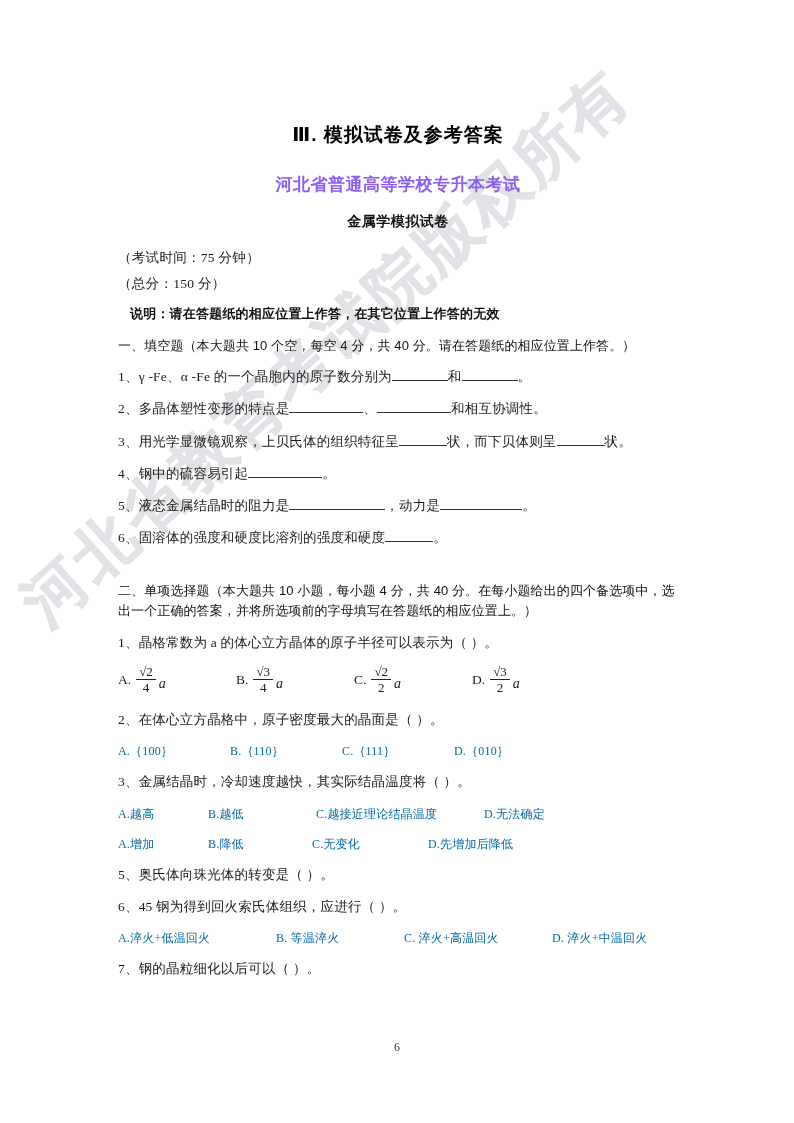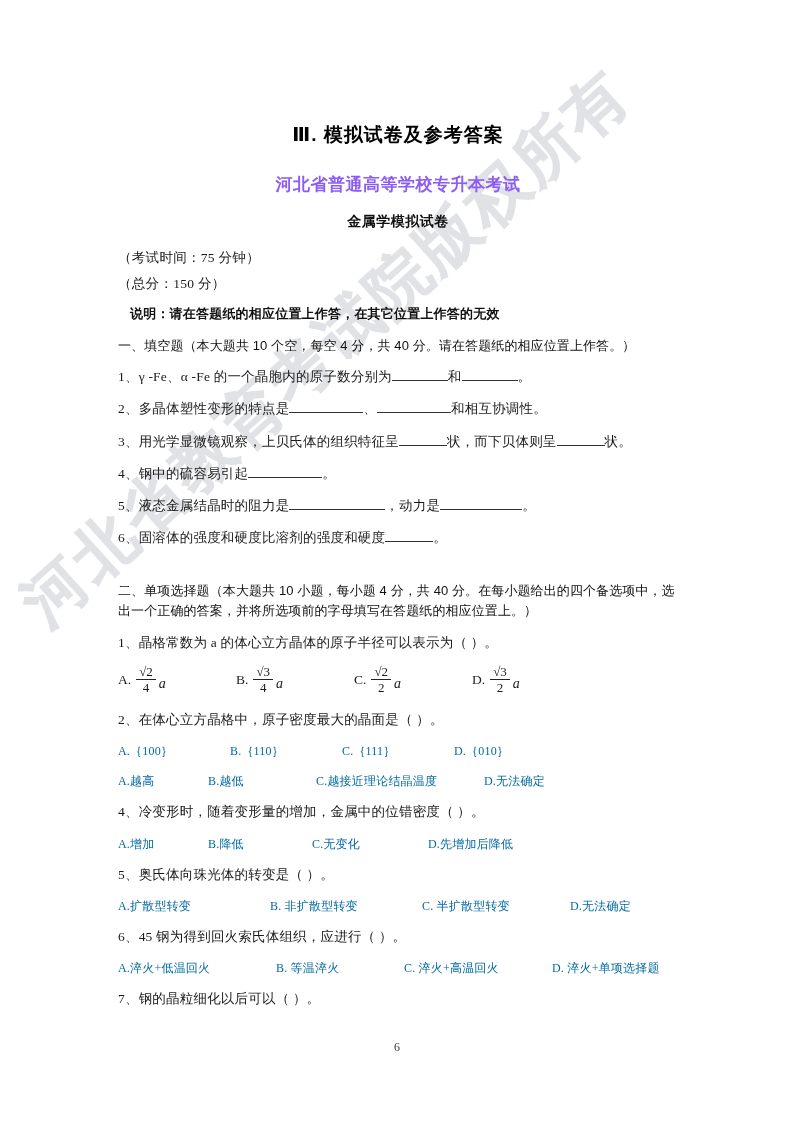--- a/index.html
+++ b/index.html
@@ -277,37 +277,34 @@
         </span>
         <span class="avar">a</span>
       </div>
     </div>
 
     <p class="q-line">2、在体心立方晶格中，原子密度最大的晶面是（    ）。</p>
     <p class="opt-line">
       <span class="opt" style="width:112px">A.｛100｝</span><span class="opt" style="width:112px">B.｛110｝</span><span class="opt" style="width:112px">C.｛111｝</span><span class="opt">D.｛010｝</span>
     </p>
 
+    <p class="q-line">3、金属结晶时，冷却速度越快，其实际结晶温度将（    ）。</p>
     <p class="opt-line">
       <span class="opt" style="width:90px">A.越高</span><span class="opt" style="width:108px">B.越低</span><span class="opt" style="width:168px">C.越接近理论结晶温度</span><span class="opt">D.无法确定</span>
     </p>
 
-    <p class="q-line">4、冷变形时，随着变形量的增加，金属中的位错密度（    ）。</p>
     <p class="opt-line">
       <span class="opt" style="width:90px">A.增加</span><span class="opt" style="width:104px">B.降低</span><span class="opt" style="width:116px">C.无变化</span><span class="opt">D.先增加后降低</span>
     </p>
 
     <p class="q-line">5、奥氏体向珠光体的转变是（    ）。</p>
-    <p class="opt-line">
-      <span class="opt" style="width:152px">A.扩散型转变</span><span class="opt" style="width:152px">B. 非扩散型转变</span><span class="opt" style="width:148px">C. 半扩散型转变</span><span class="opt">D.无法确定</span>
-    </p>
 
     <p class="q-line">6、45 钢为得到回火索氏体组织，应进行（    ）。</p>
     <p class="opt-line">
-      <span class="opt" style="width:158px">A.淬火+低温回火</span><span class="opt" style="width:128px">B. 等温淬火</span><span class="opt" style="width:148px">C. 淬火+高温回火</span><span class="opt">D. 淬火+单项选择题</span>
+      <span class="opt" style="width:158px">A.淬火+低温回火</span><span class="opt" style="width:128px">B. 等温淬火</span><span class="opt" style="width:148px">C. 淬火+高温回火</span><span class="opt">D. 淬火+中温回火</span>
     </p>
 
     <p class="q-line">7、钢的晶粒细化以后可以（    ）。</p>
 
   </div>
 
   <div class="page-number">6</div>
 </div>
 
 </body></html>

